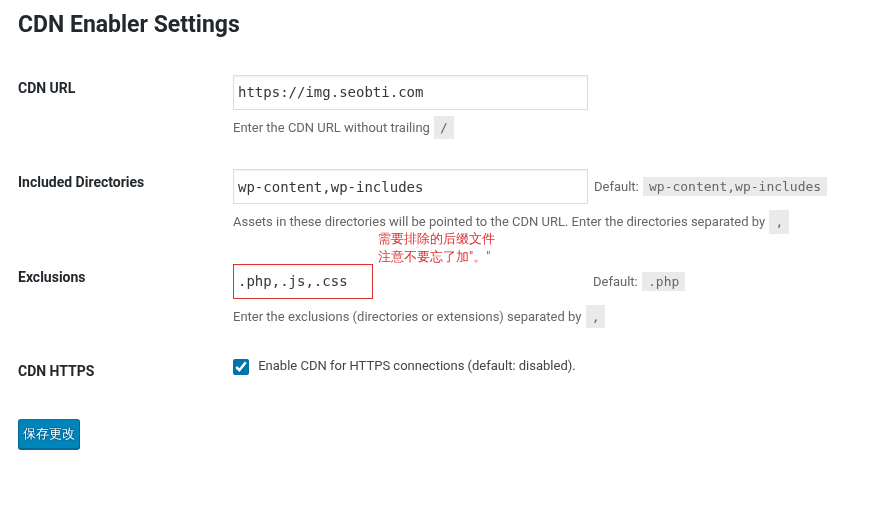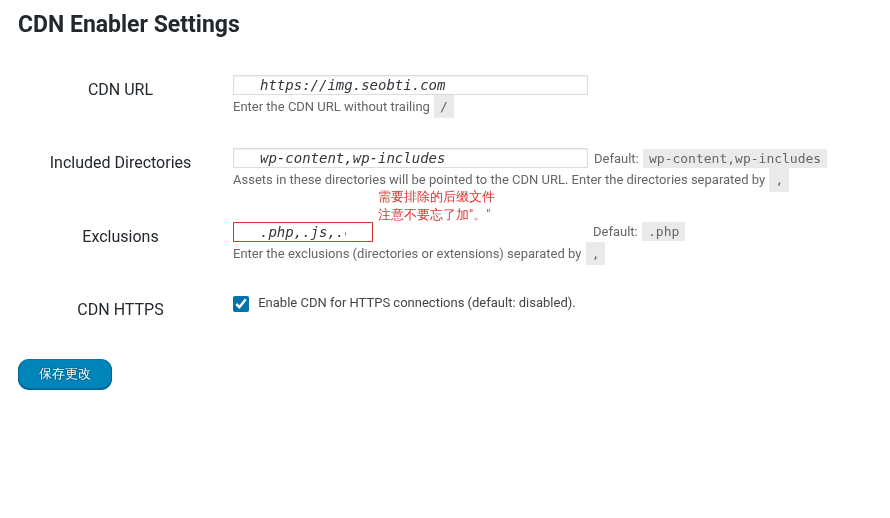--- a/index.html
+++ b/index.html
@@ -19,50 +19,50 @@
       font-weight: 700;
       margin-bottom: 20px;
       line-height: 1.3;
       color: #23282d;
     }
     .form-table {
       width: 100%;
       border-collapse: collapse;
     }
     .form-table th {
-      text-align: center;
+      text-align: left;
       vertical-align: top;
       padding: 20px 10px 20px 0;
       width: 215px;
-      font-weight: 400;
-      font-size: 16px;
+      font-weight: 700;
+      font-size: 14px;
       color: #23282d;
     }
     .form-table td {
       padding: 15px 10px 15px 0;
       vertical-align: top;
     }
     input[type="text"] {
-      padding: 4px 26px;
+      padding: 4px 4px;
       font-size: 14px;
       border: 1px solid #ddd;
       background: #fff;
       box-shadow: inset 0 1px 2px rgba(0,0,0,.07);
       color: #32373c;
       font-family: Consolas, Monaco, monospace;
-      height: 20px;
+      height: 35px;
       line-height: 1;
-      font-style: italic;
     }
     .wide-input {
       width: 355px;
     }
     .description {
       color: #666;
       font-size: 13px;
+      margin-top: 6px;
       line-height: 1.5;
     }
     code {
       font-family: Consolas, Monaco, monospace;
       background: #eaeaea;
       padding: 2px 6px;
       font-size: 13px;
       margin: 0 1px;
       display: inline-block;
     }
@@ -94,25 +94,25 @@
       vertical-align: middle;
       accent-color: #0073aa;
     }
     .button-primary {
       background: #0085ba;
       border: 1px solid #0073aa;
       border-color: #0073aa #006799 #006799;
       box-shadow: 0 1px 0 #006799;
       color: #fff;
       text-shadow: 0 -1px 1px #006799,1px 0 1px #006799,0 1px 1px #006799,-1px 0 1px #006799;
-      padding: 0 20px;
+      padding: 0 4px;
       height: 30px;
       line-height: 28px;
       font-size: 13px;
-      border-radius: 11px;
+      border-radius: 3px;
       cursor: pointer;
       margin-top: 20px;
     }
     .row-inline {
       display: inline-flex;
       align-items: center;
     }
   </style>
 </head>
 <body>

